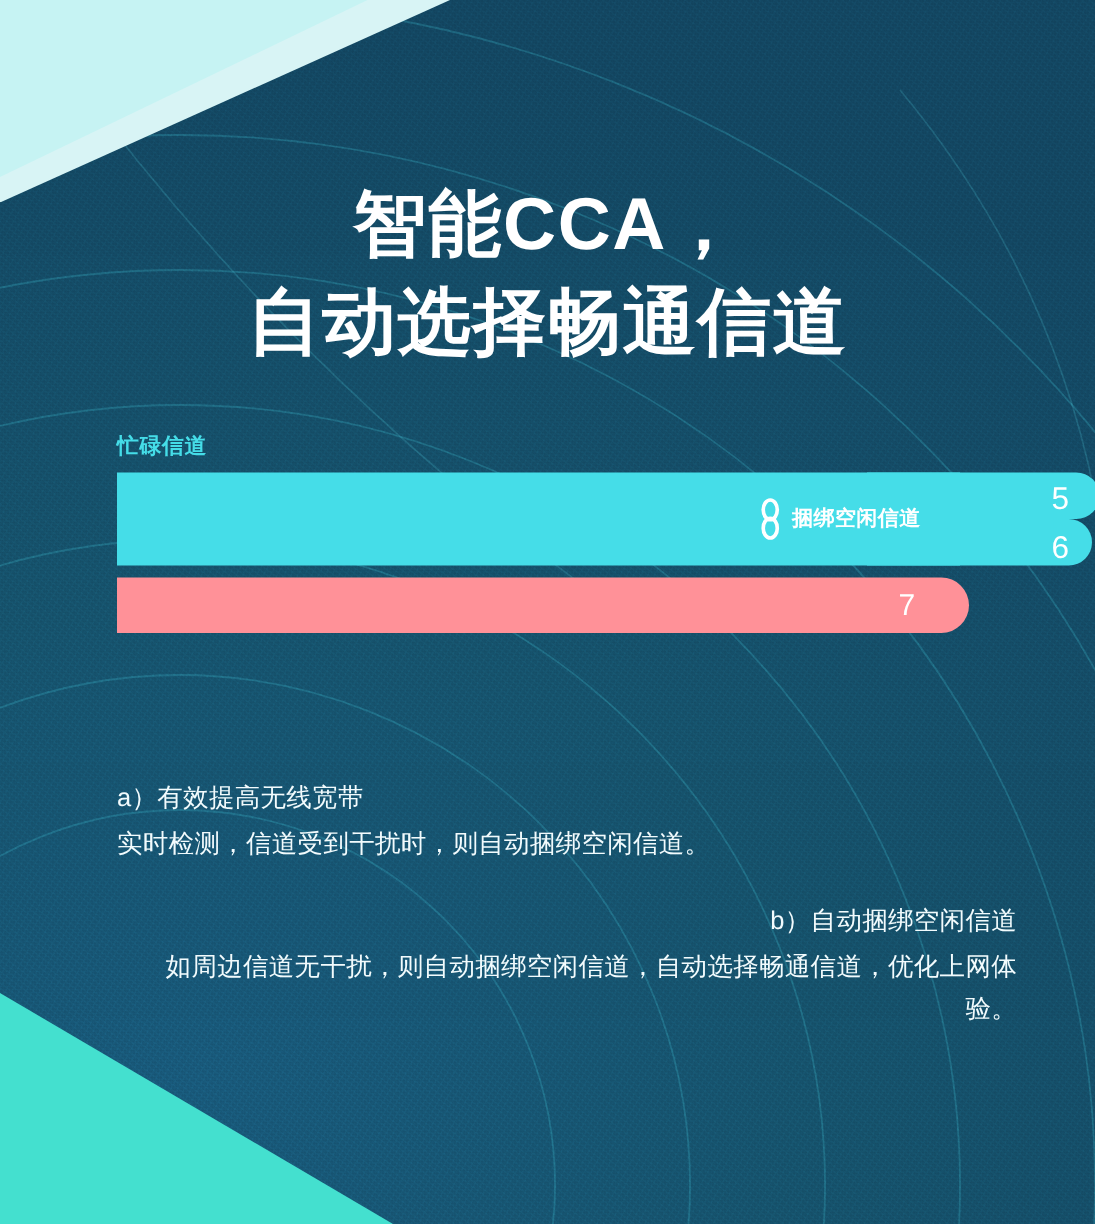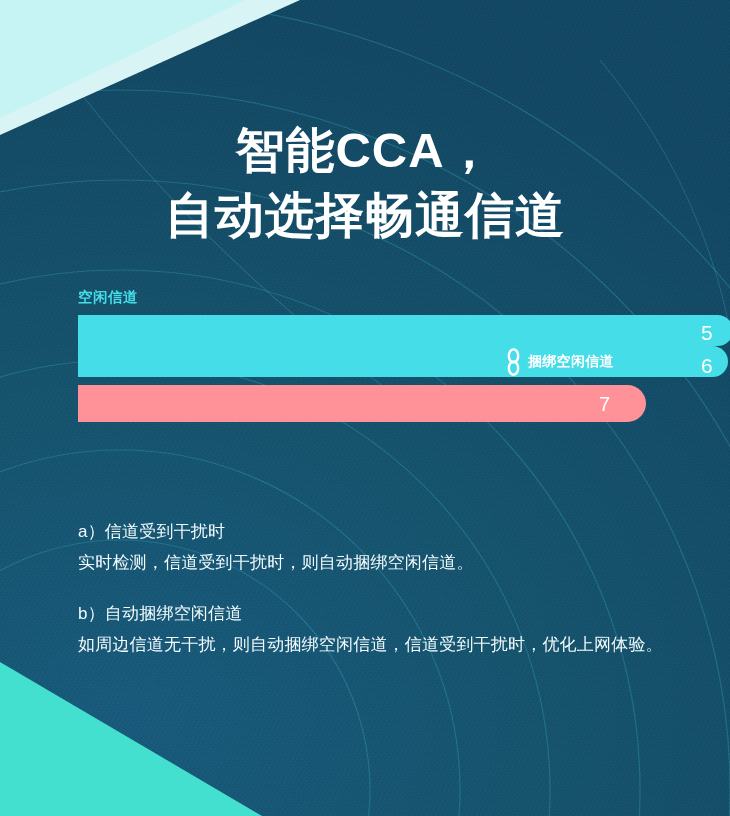--- a/index.html
+++ b/index.html
@@ -113,21 +113,21 @@
   .bar-idle-6 {
     left: 500px; top: 31px;
     width: 150px; height: 31px;
     border-top-right-radius: 16px;
     border-bottom-right-radius: 16px;
   }
 
   .bundle-tag {
     position: absolute;
     left: 428px;
-    top: 16px;
+    top: 0;
     height: 62px;
     display: flex;
     align-items: center;
     gap: 7px;
     z-index: 4;
   }
   .chain-icon { width: 15px; height: 30px; display: block; }
   .bundle-text {
     color: #ffffff;
     font-size: 14px;
@@ -172,21 +172,21 @@
 
   
   .body-copy {
     position: absolute;
     left: 78px;
     top: 519px;
     width: 600px;
     color: #f2fbfd;
   }
   .para { margin-bottom: 24px; }
-  .para:last-child { margin-bottom: 0; }
+  .para:last-child { margin-bottom: 0; text-align: right; }
   .para-head {
     font-size: 17px;
     font-weight: 400;
     line-height: 1.55;
     margin-bottom: 4px;
     letter-spacing: 0.2px;
   }
   .para-body {
     font-size: 17px;
     font-weight: 400;
@@ -223,21 +223,21 @@
   <div class="wedge wedge-tl-main"></div>
   <div class="wedge wedge-bl"></div>
 
   <div class="content">
 
     <div class="title">智能CCA，
 自动选择畅通信道</div>
 
     <div class="chart">
 
-      <div class="bar-label idle">空闲信道</div>
+      <div class="bar-label idle">忙碌信道</div>
 
       <div class="bar-group-idle">
         <div class="bar-seg bar-idle-main"></div>
         <div class="bar-seg bar-idle-5"></div>
         <div class="bar-seg bar-idle-6"></div>
 
         <div class="bundle-tag">
           <svg class="chain-icon" viewBox="0 0 16 32">
             <ellipse cx="8" cy="9.5" rx="5" ry="7" fill="none" stroke="#ffffff" stroke-width="2.6"></ellipse>
             <ellipse cx="8" cy="22.5" rx="5" ry="7" fill="none" stroke="#ffffff" stroke-width="2.6"></ellipse>
@@ -252,23 +252,23 @@
 
       <div class="bar-group-busy" style="margin-top:8px;">
         <div class="bar-busy"></div>
         <div class="seg-num-7">7</div>
       </div>
 
     </div>
 
     <div class="body-copy">
       <div class="para">
-        <div class="para-head">a）信道受到干扰时</div>
+        <div class="para-head">a）有效提高无线宽带</div>
         <div class="para-body">实时检测，信道受到干扰时，则自动捆绑空闲信道。</div>
       </div>
       <div class="para">
         <div class="para-head">b）自动捆绑空闲信道</div>
-        <div class="para-body">如周边信道无干扰，则自动捆绑空闲信道，信道受到干扰时，优化上网体验。</div>
+        <div class="para-body">如周边信道无干扰，则自动捆绑空闲信道，自动选择畅通信道，优化上网体验。</div>
       </div>
     </div>
 
   </div>
 </div>
 
 </body></html>

